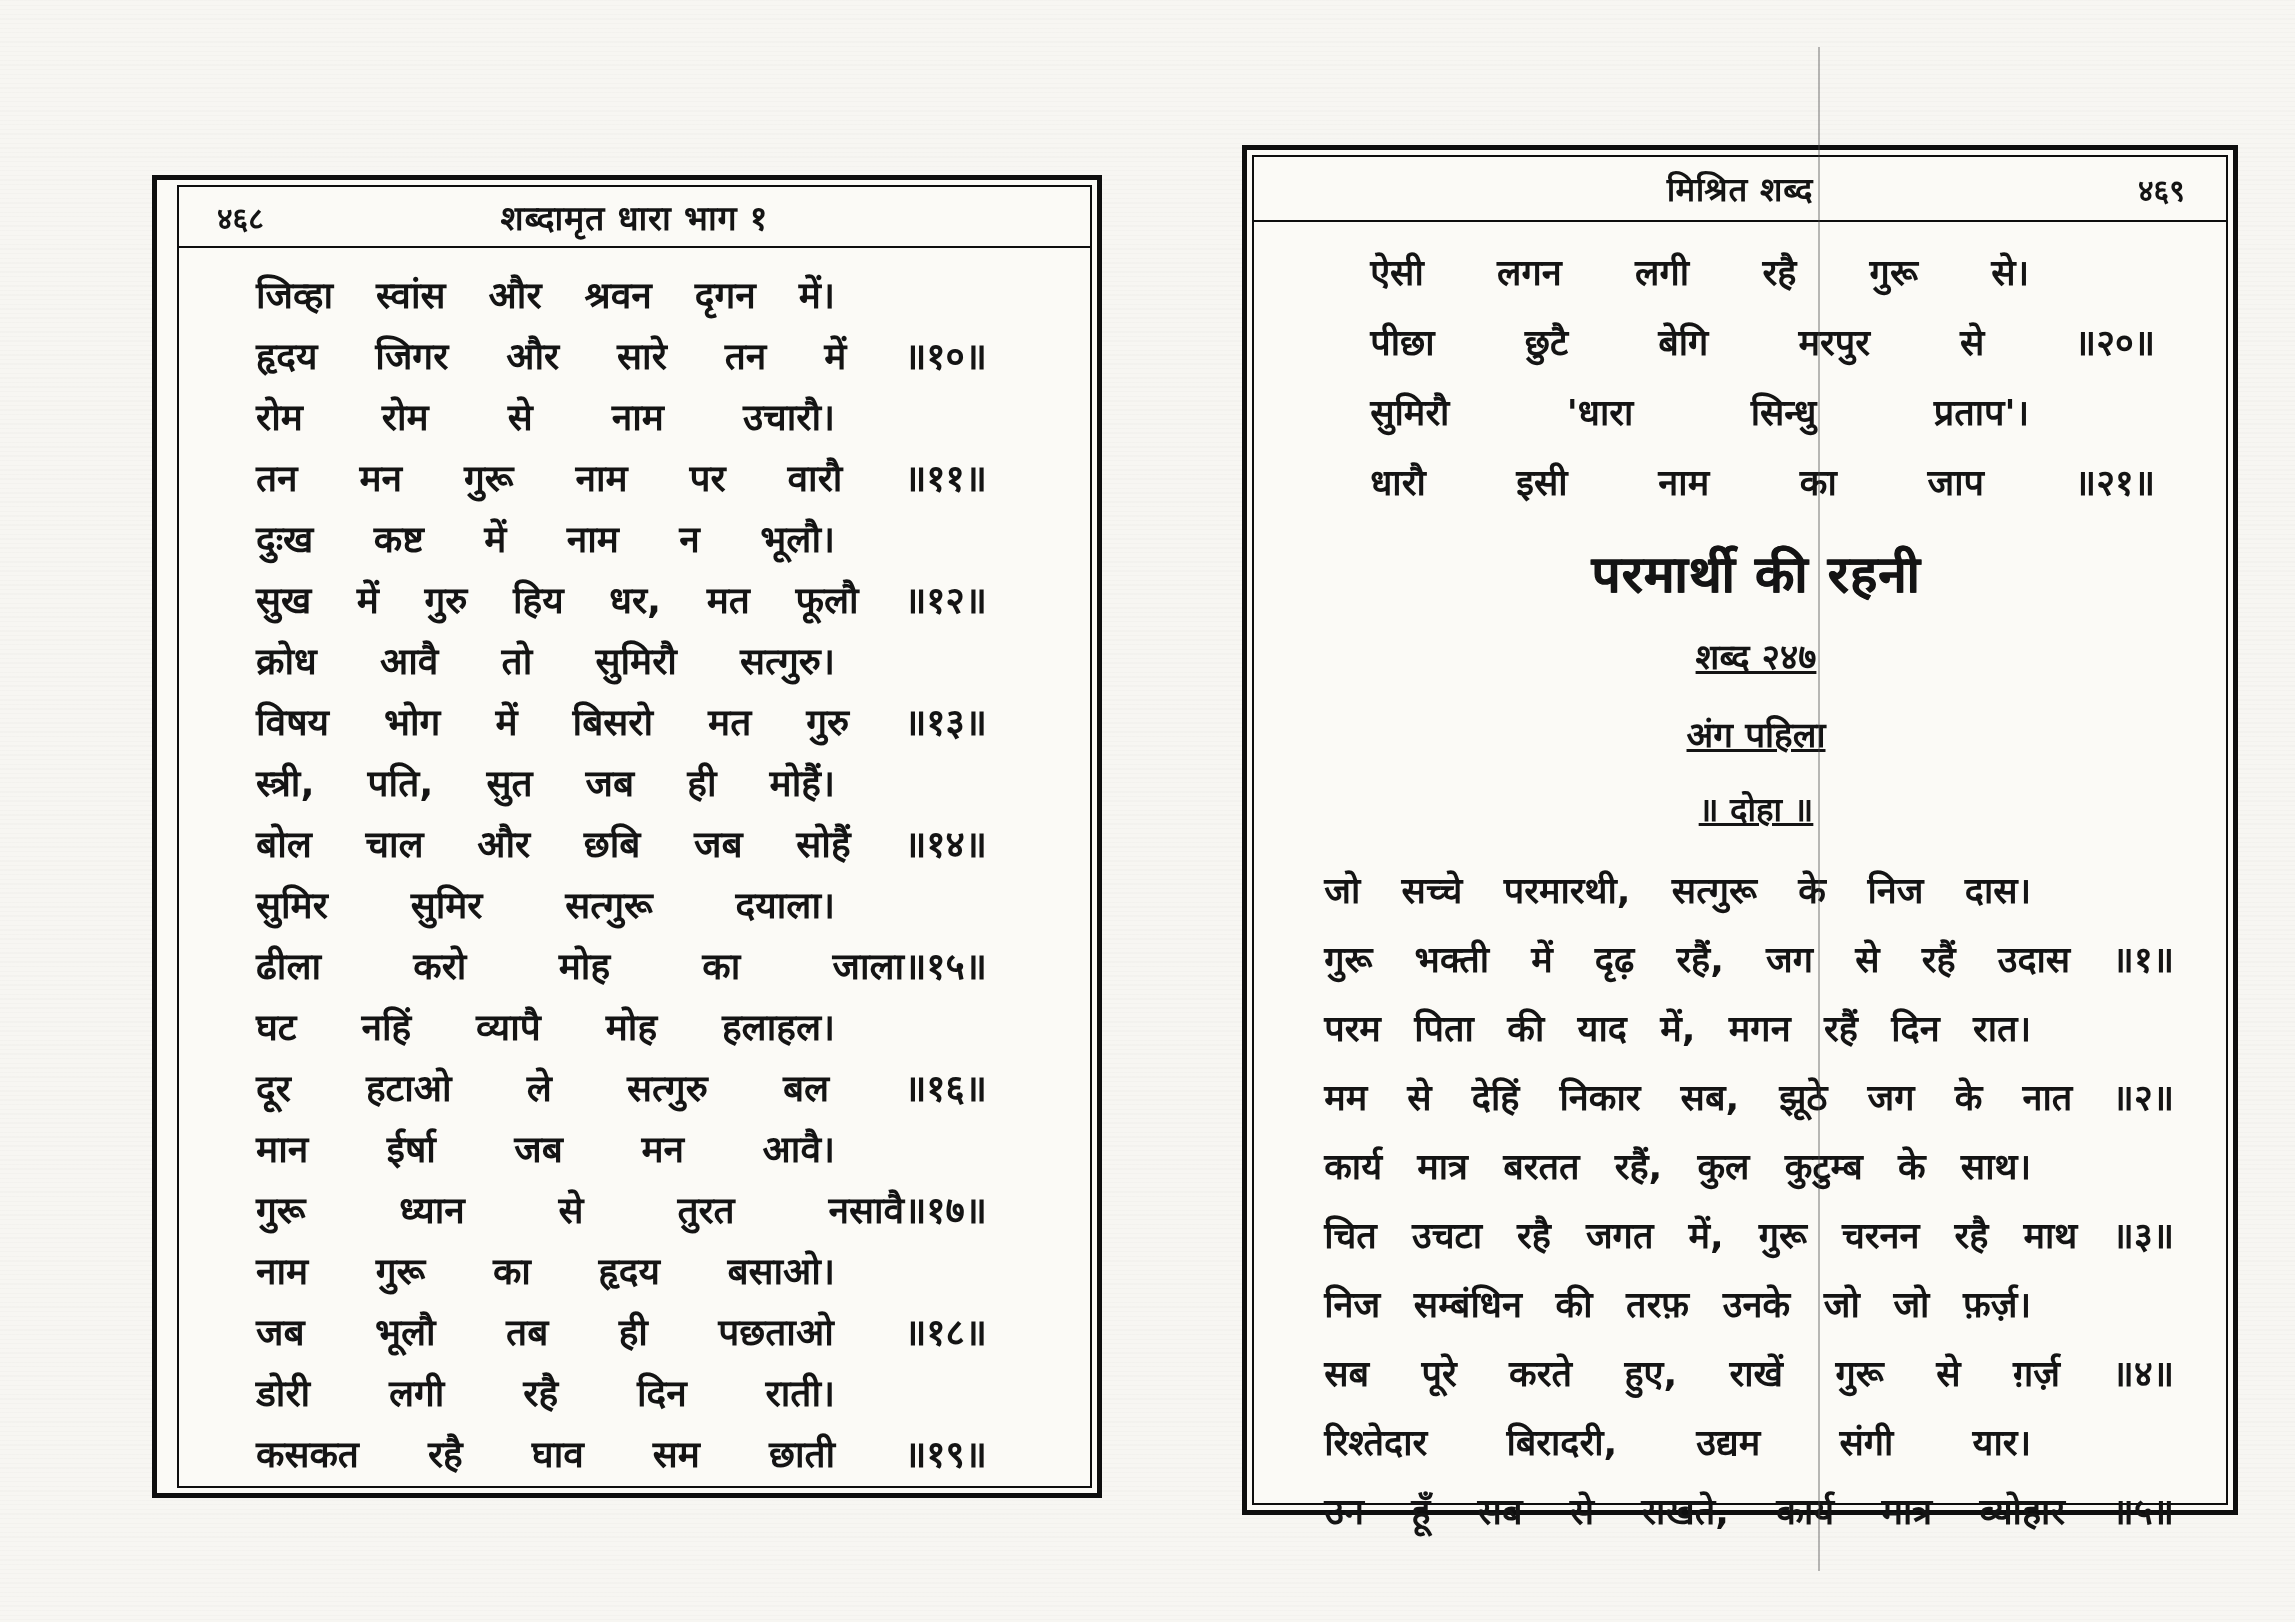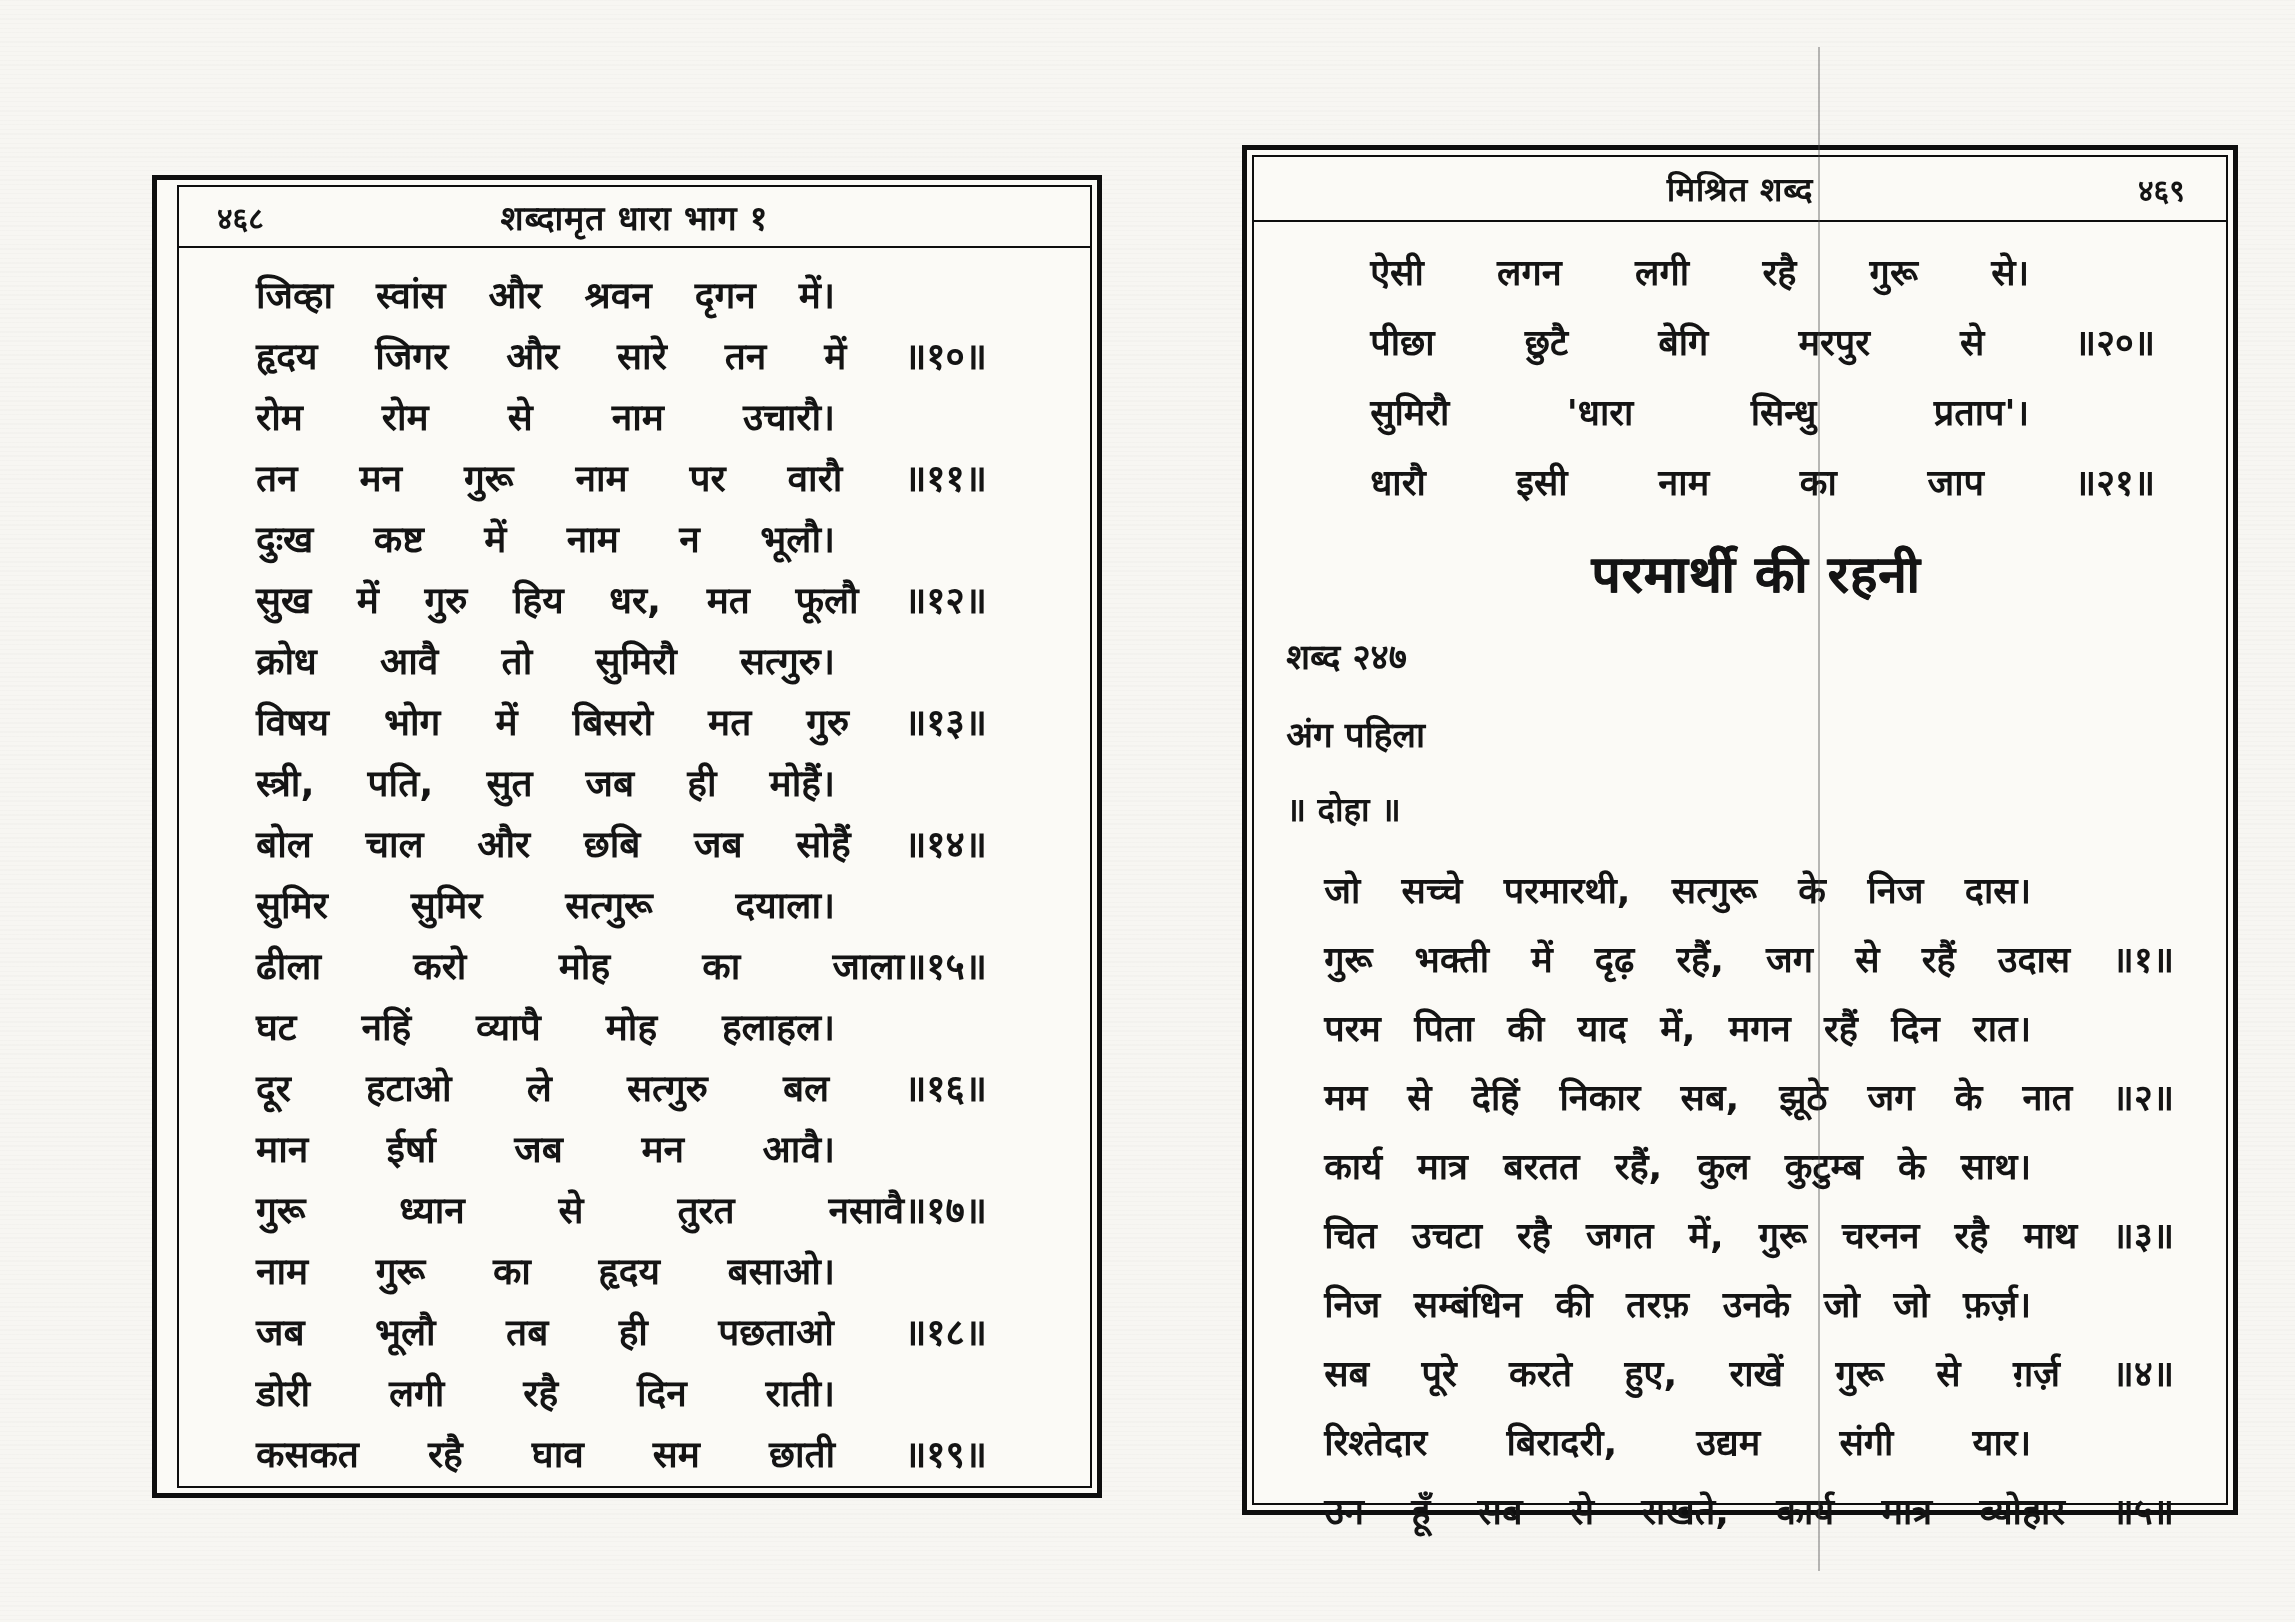--- a/index.html
+++ b/index.html
@@ -81,23 +81,24 @@
   .doha-lines .line{width:850px;height:69px;line-height:69px;font-size:36px;}
   .doha-lines .line.half{width:707px;}
   .section-heading{
     margin:19.6px 0 0;
     text-align:center;
     font-size:51px;font-weight:bold;
     letter-spacing:1.3px;
     text-shadow:0.8px 0 0 #141414;
   }
   .center-label{
-    text-align:left;
+    text-align:center;
     font-weight:bold;
     font-size:35px;
+    text-decoration:underline;
   }
   .shabd-number{margin-top:25px;}
   .ang-label{margin-top:31px;}
   .doha-label{margin-top:29px;font-size:33px;}
 </style>
 </head>
 <body>
 
 <div class="fold"></div>
 

